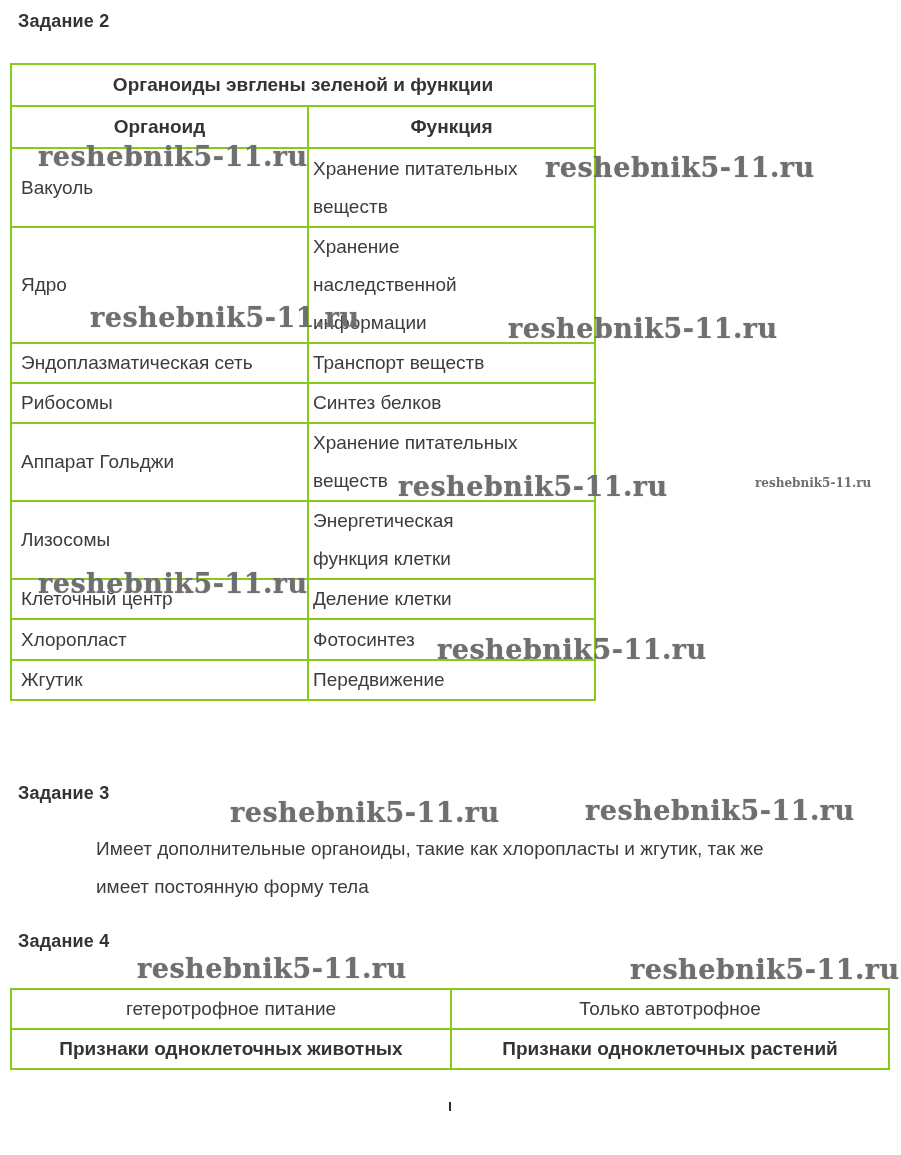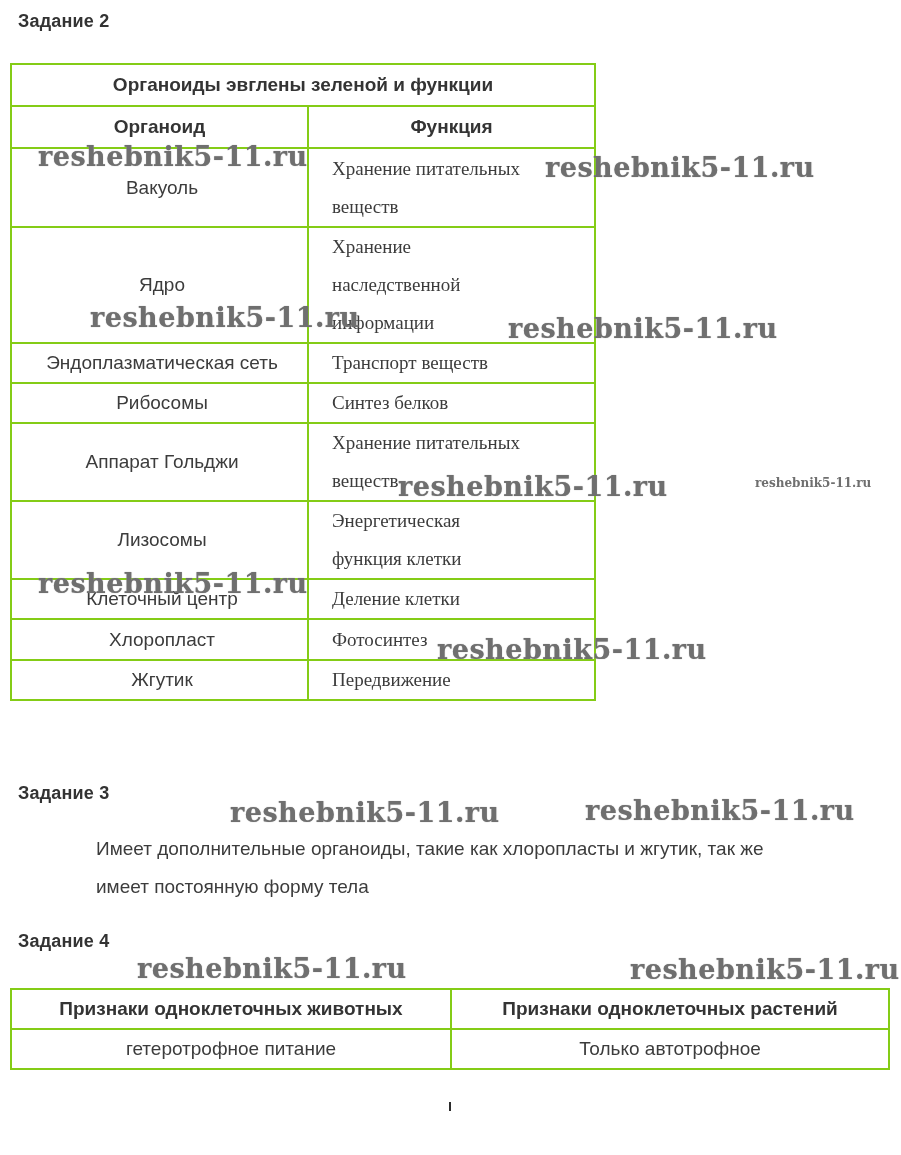--- a/index.html
+++ b/index.html
@@ -14,22 +14,22 @@
   }
   
   table{border-collapse:collapse;table-layout:fixed;position:absolute;background:transparent;}
   td{border:2px solid #84cc16;font-size:19px;color:#3c3c3c;overflow:hidden;}
   #table1{left:10px;top:63px;width:584px;}
   #table1 .title-cell,#table1 .head-cell{
     font-weight:bold;text-align:center;color:#343434;height:38px;vertical-align:middle;
   }
   #table1 col.c1{width:297px;}
   #table1 col.c2{width:287px;}
-  #table1 td.org{padding:0 4px 0 9px;vertical-align:middle;line-height:24px;text-align:center;}
-  #table1 td.func{padding:0 4px 0 23px;vertical-align:middle;line-height:38px;white-space:pre-line;font-family:Liberation Serif, serif;}
+  #table1 td.org{padding:0 4px 0 9px;vertical-align:middle;line-height:24px;}
+  #table1 td.func{padding:0 4px 0 4px;vertical-align:middle;line-height:38px;white-space:pre-line;}
   tr.h38{height:38px;} tr.h40{height:40px;} tr.h79{height:79px;} tr.h115{height:115px;} tr.h77{height:77px;} tr.h41{height:41px;}
   #table2{left:10px;top:988px;width:878px;}
   #table2 col.d1{width:440px;}
   #table2 col.d2{width:438px;}
   #table2 .title-cell,#table2 .head-cell{
     font-weight:bold;text-align:center;color:#343434;vertical-align:middle;
   }
   #table2 td{height:36px;}
   #table2 td.val{text-align:center;vertical-align:middle;}
   .divider-tail{position:absolute;left:449px;top:1102px;width:2px;height:9px;background:#2c2c2c;}
@@ -117,27 +117,27 @@
 имеет постоянную форму тела</div>
 
   <div class="heading" style="top:931px;">Задание 4</div>
 
   <table id="table2">
     <colgroup>
         <col class="d1">
         <col class="d2">
       </colgroup>
     <tbody>
+    <tr style="height:40px;">
+      <td class="val">гетеротрофное питание</td>
+      <td class="val">Только автотрофное</td>
+    </tr>
     <tr>
       <td class="head-cell">Признаки одноклеточных животных</td>
       <td class="head-cell">Признаки одноклеточных растений</td>
-    </tr>
-    <tr style="height:40px;">
-      <td class="val">гетеротрофное питание</td>
-      <td class="val">Только автотрофное</td>
     </tr>
   </tbody>
     </table>
   <div class="divider-tail"></div>
 
   <div class="wm wm-lg" style="left:38px;top:141px;">reshebnik5-11.ru</div>
   <div class="wm wm-lg" style="left:545px;top:152px;">reshebnik5-11.ru</div>
   <div class="wm wm-lg" style="left:90px;top:302px;">reshebnik5-11.ru</div>
   <div class="wm wm-lg" style="left:508px;top:313px;">reshebnik5-11.ru</div>
   <div class="wm wm-lg" style="left:398px;top:471px;">reshebnik5-11.ru</div>

